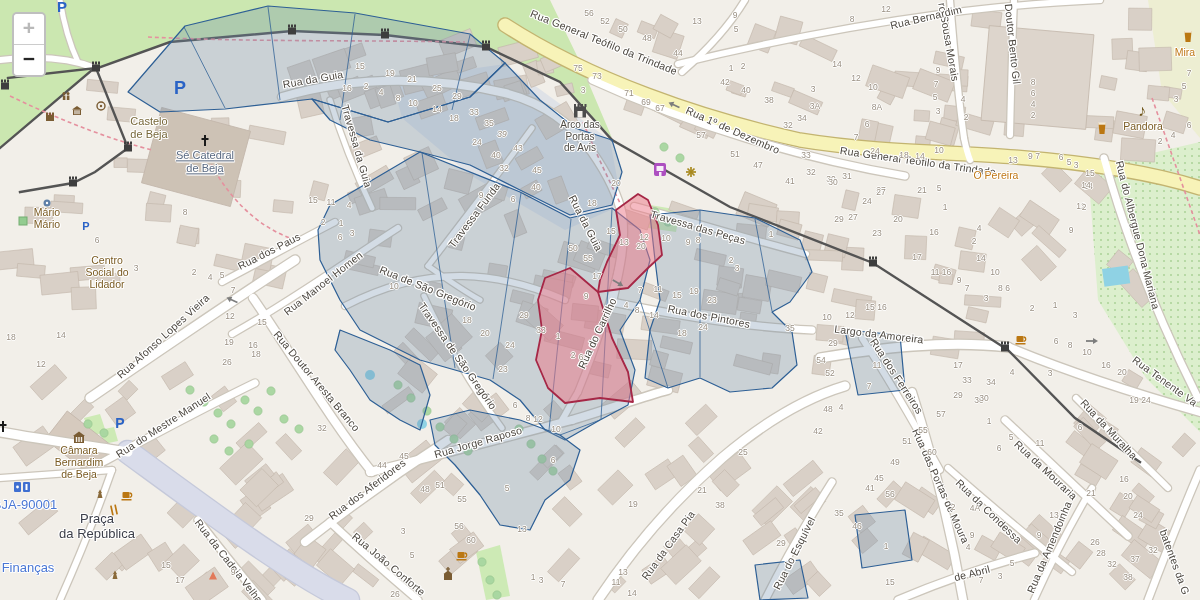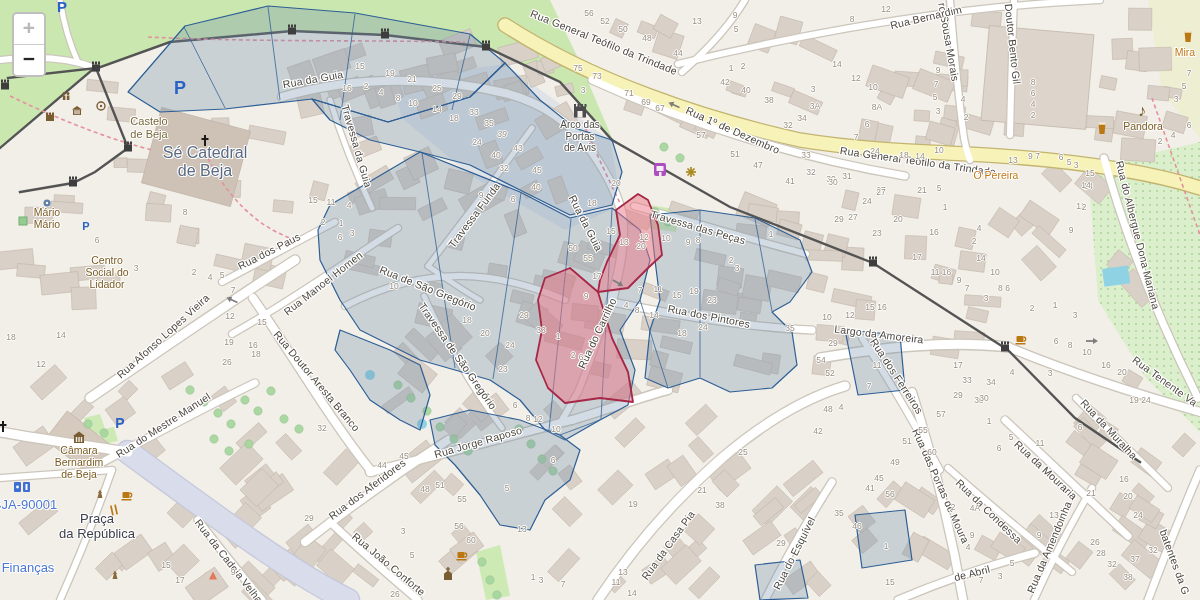--- a/index.html
+++ b/index.html
@@ -8,21 +8,21 @@
   #basemap{position:absolute;left:0;top:0;}
   #labels{position:absolute;left:0;top:0;width:1200px;height:600px;pointer-events:none;}
   .lbl{position:absolute;white-space:nowrap;font-size:10.5px;color:#4b463f;letter-spacing:.2px;
     text-shadow:1px 0 #fff,-1px 0 #fff,0 1px #fff,0 -1px #fff,1px 1px #fff,-1px -1px #fff,1px -1px #fff,-1px 1px #fff;}
   .hn{position:absolute;font-size:8.5px;color:#9a9083;transform:translate(-50%,-50%);
     text-shadow:1px 0 #fff,-1px 0 #fff,0 1px #fff,0 -1px #fff;}
   .poi{position:absolute;text-align:center;line-height:1.15;transform:translate(-50%,-50%);
     text-shadow:1px 0 #fff,-1px 0 #fff,0 1px #fff,0 -1px #fff,1px 1px #fff,-1px -1px #fff;}
   .poi.brown{color:#7a5b22;font-size:10.5px;}
   .poi.historic{color:#77683a;font-size:11px;}
-  .poi.religious{color:#5a6a82;font-size:16px;}
+  .poi.religious{color:#5a6a82;font-size:11px;text-decoration:underline;}
   .poi.plaza{color:#3c3f4a;font-size:13px;}
   .poi.blue{color:#4a77d4;font-size:13px;}
   .poi.food{color:#c07817;font-size:10.5px;}
   .poi.gray{color:#4f4b44;font-size:10px;}
   
   .zoom-ctl{position:absolute;top:12px;left:12px;width:30px;background:#fff;
     border:2px solid rgba(0,0,0,.25);border-radius:5px;z-index:50;}
   .zoom-btn{display:block;width:30px;height:30px;line-height:28px;text-align:center;
     font-size:21px;font-weight:bold;text-decoration:none;cursor:pointer;background:#fff;}
   .zoom-btn.in{color:#b9b9b9;border-bottom:1px solid #ccc;border-radius:4px 4px 0 0;}

